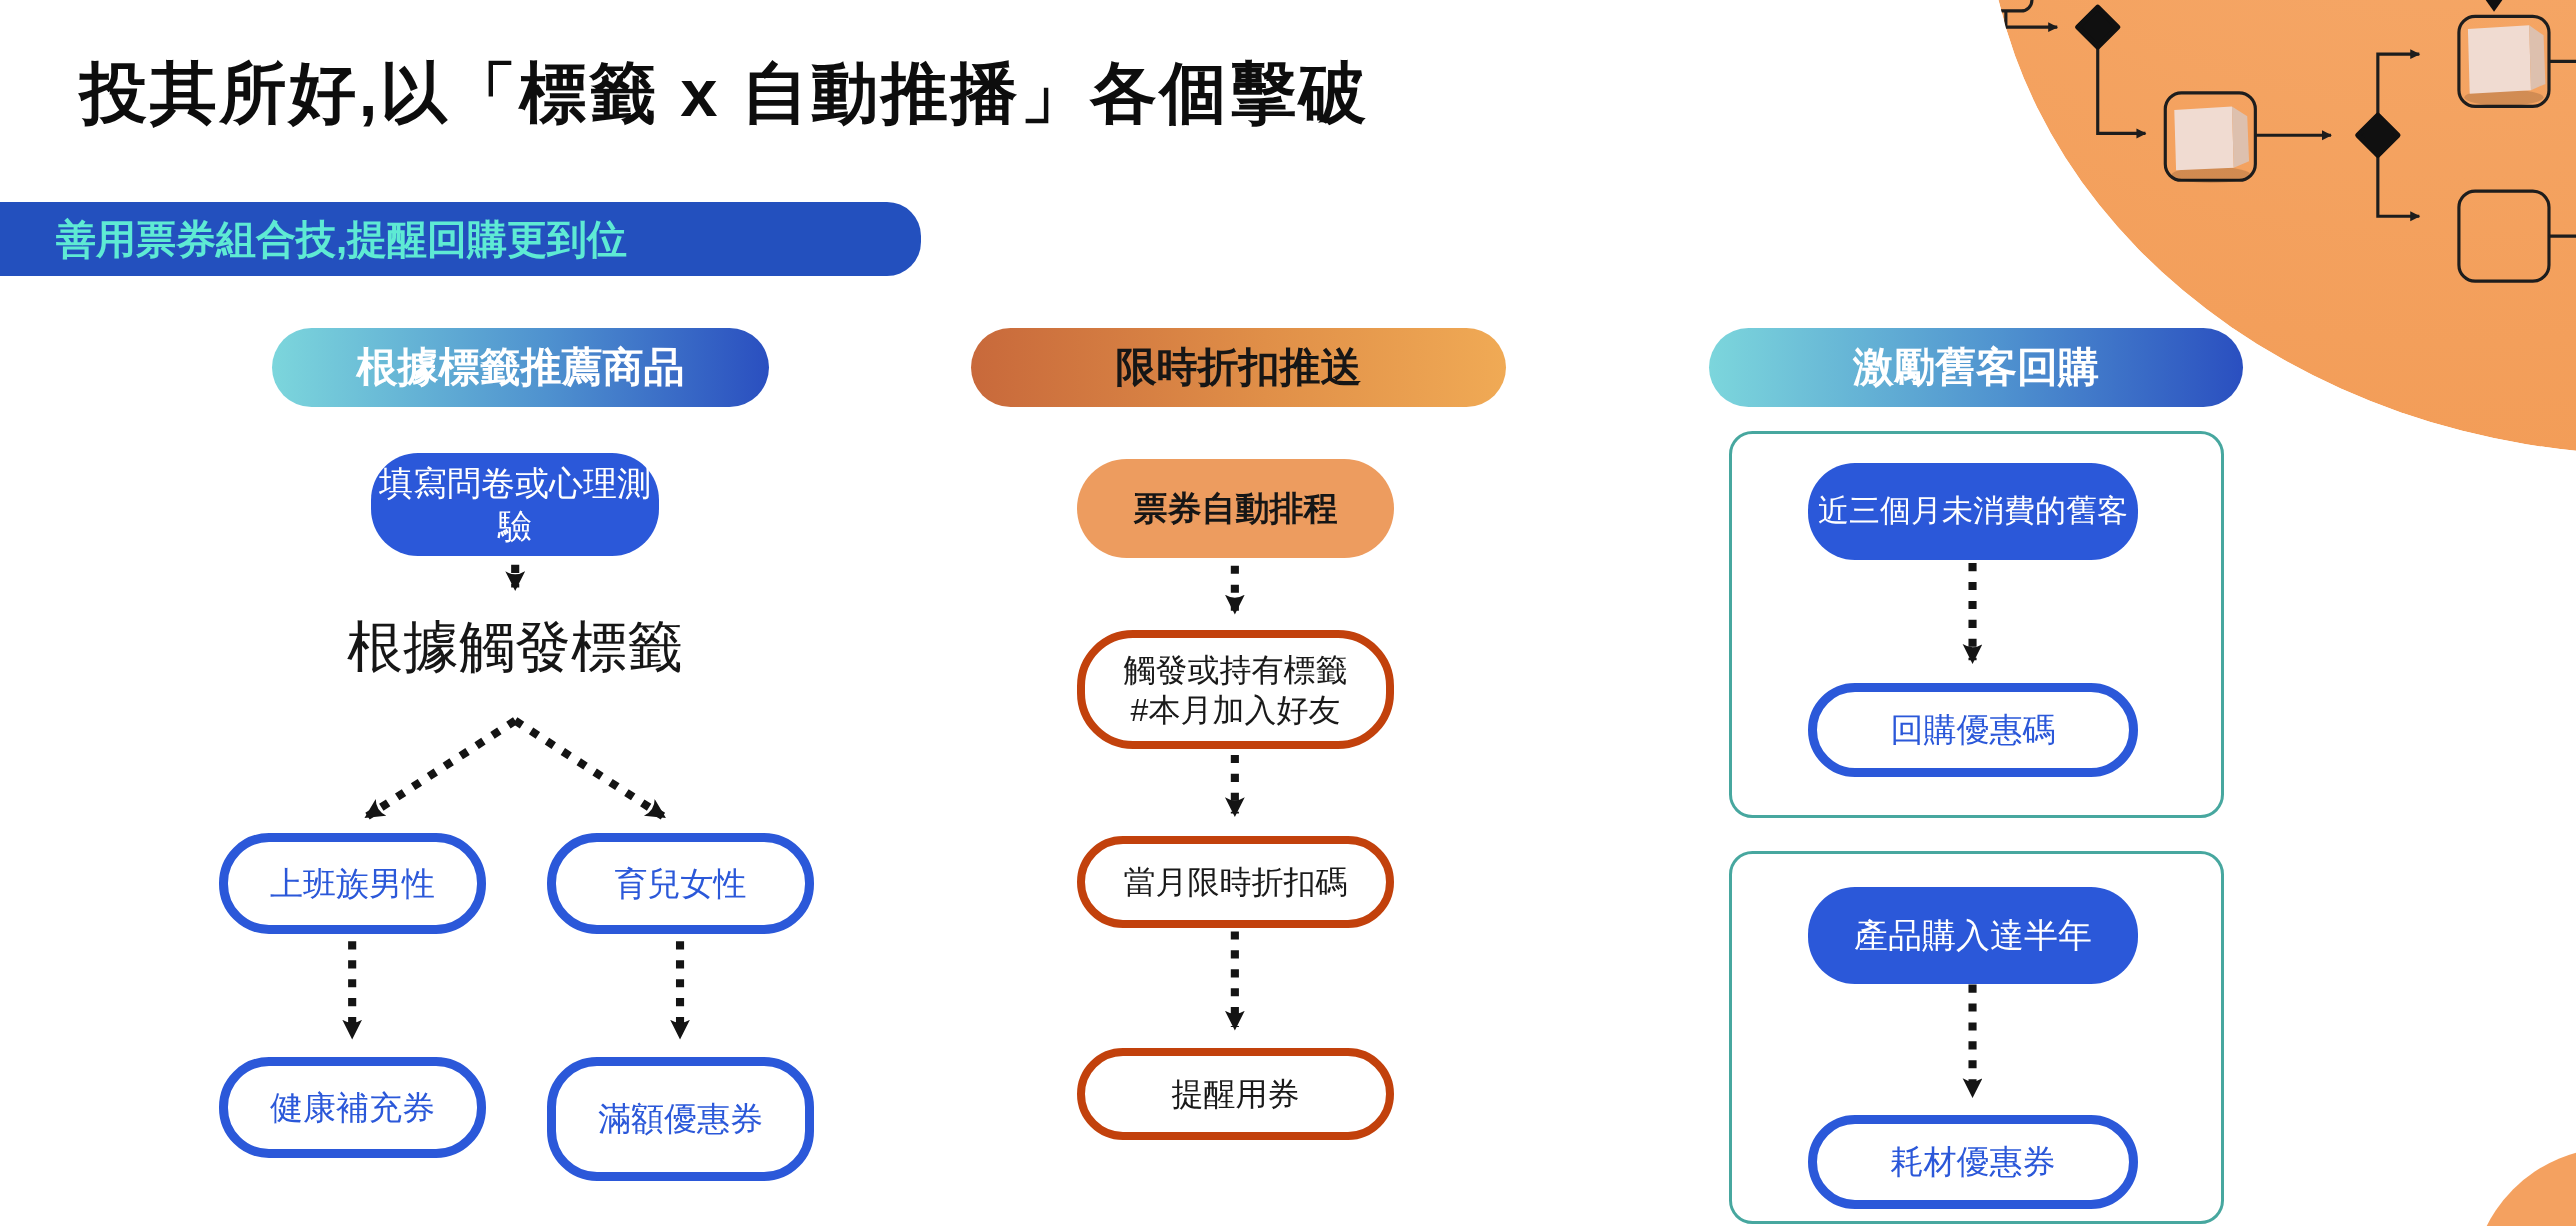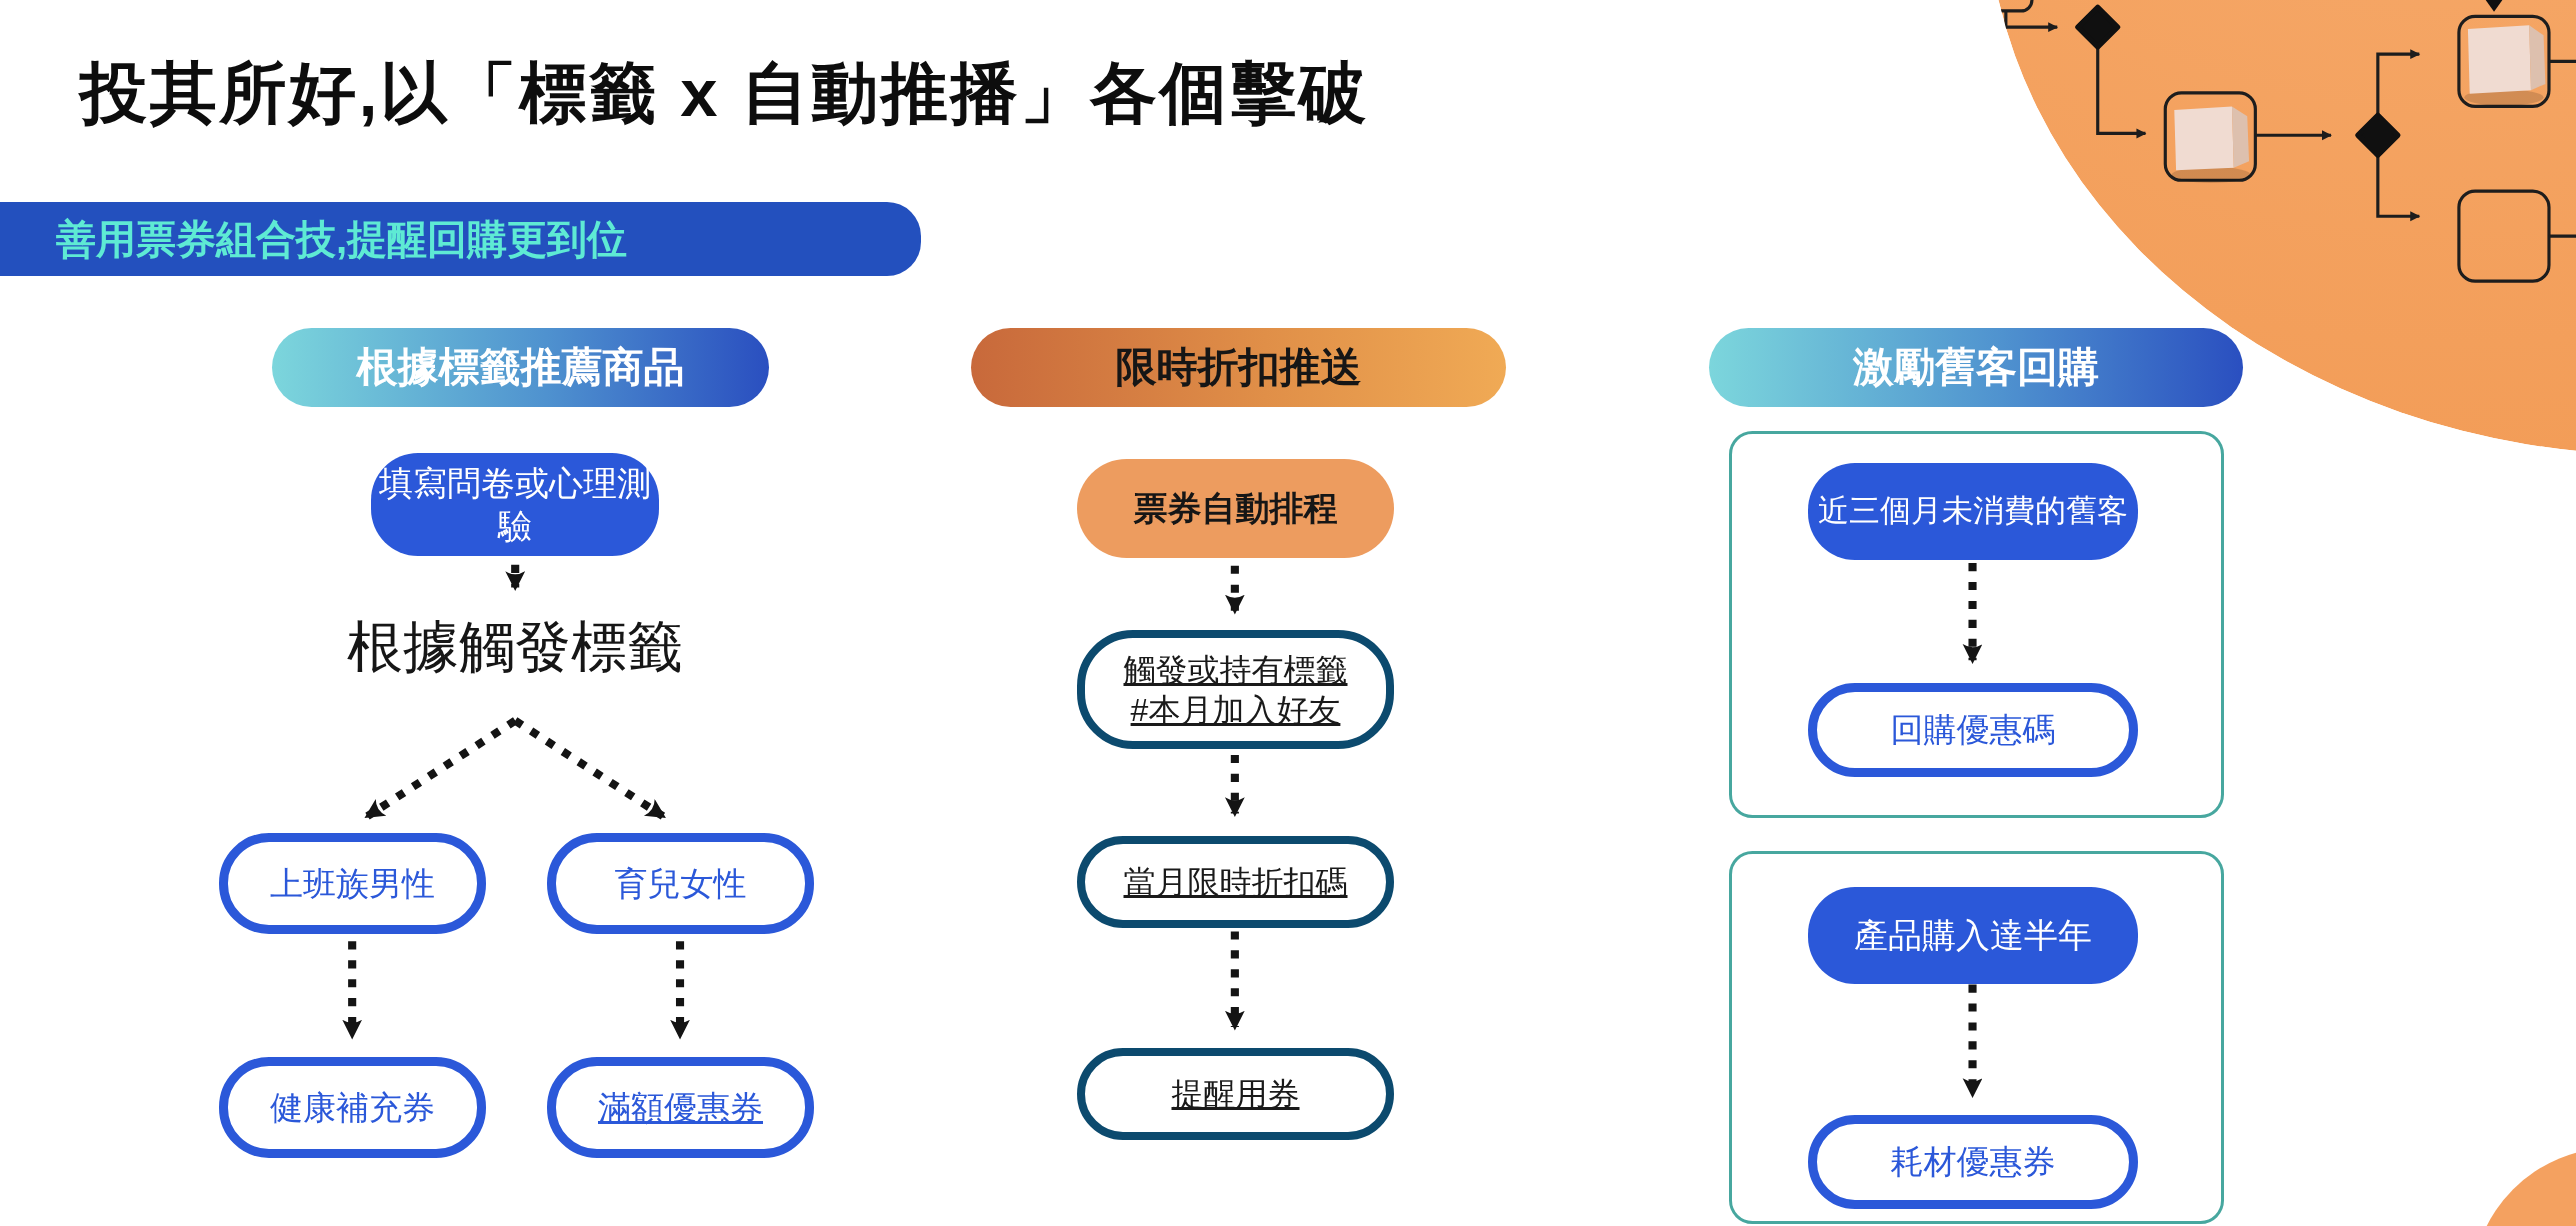--- a/index.html
+++ b/index.html
@@ -22,21 +22,21 @@
   }
   .hdr-bluegrad{background:linear-gradient(90deg,#7cd6dc 0%,#4f92cf 55%,#2a4fc0 100%);color:#ffffff;text-align:center;}
   .hdr-orangegrad{background:linear-gradient(90deg,#c8693b 0%,#e08f48 55%,#f0aa55 100%);color:#161616;}
   .pill{
     position:absolute;display:flex;flex-direction:column;align-items:center;justify-content:center;
     text-align:center;z-index:3;box-sizing:border-box;line-height:1.25;
   }
   .fill-blue{background:#2b58d9;color:#ffffff;font-size:34px;font-weight:500;}
   .fill-orange{background:#ed9c5f;color:#161616;font-size:34px;font-weight:700;}
   .out-blue{background:#ffffff;border:9px solid #2b58d9;color:#2b58d9;font-size:33px;font-weight:500;}
-  .out-orange{background:#ffffff;border:8px solid #0c4a6e;color:#1a1a1a;font-size:32px;font-weight:500;text-decoration:underline;}
+  .out-orange{background:#ffffff;border:8px solid #c2410c;color:#1a1a1a;font-size:32px;font-weight:500;}
   .note{
     position:absolute;z-index:3;text-align:center;color:#161616;font-size:56px;font-weight:500;line-height:1.28;
   }
   .groupbox{
     position:absolute;border:3.6px solid #47a79f;border-radius:23.4px;background:#ffffff;z-index:2;box-sizing:border-box;
   }
   .arrows,.deco{position:absolute;left:0;top:0;z-index:2;}
   .deco{z-index:1;}
 </style>
 </head>
@@ -130,21 +130,21 @@
 
   <div class="pill fill-blue" style="left:371px;top:453px;width:288px;height:103px;border-radius:47px;">填寫問卷或心理測驗</div>
 
   <div class="note" style="left:335px;top:611px;width:360px;">
     <div>根據觸發標籤</div>
   </div>
 
   <div class="pill out-blue" style="left:219px;top:833px;width:267px;height:101px;border-radius:50px;">上班族男性</div>
   <div class="pill out-blue" style="left:547px;top:833px;width:267px;height:101px;border-radius:50px;">育兒女性</div>
   <div class="pill out-blue" style="left:219px;top:1057px;width:267px;height:101px;border-radius:50px;">健康補充券</div>
-  <div class="pill out-blue" style="left:547px;top:1057px;width:267px;height:101px;border-radius:50px;text-decoration:underline;">滿額優惠券</div>
+  <div class="pill out-blue" style="left:547px;top:1057px;width:267px;height:124px;border-radius:50px;">滿額優惠券</div>
 
   <div class="pill fill-orange" style="left:1077px;top:459px;width:317px;height:99px;border-radius:50px;">票券自動排程</div>
 
   <div class="pill out-orange" style="left:1077px;top:630px;width:317px;height:119px;border-radius:56px;">
     <div>觸發或持有標籤</div>
     <div>#本月加入好友</div>
   </div>
 
   <div class="pill out-orange" style="left:1077px;top:836px;width:317px;height:92px;border-radius:46px;">當月限時折扣碼</div>
   <div class="pill out-orange" style="left:1077px;top:1048px;width:317px;height:92px;border-radius:46px;">提醒用券</div>

